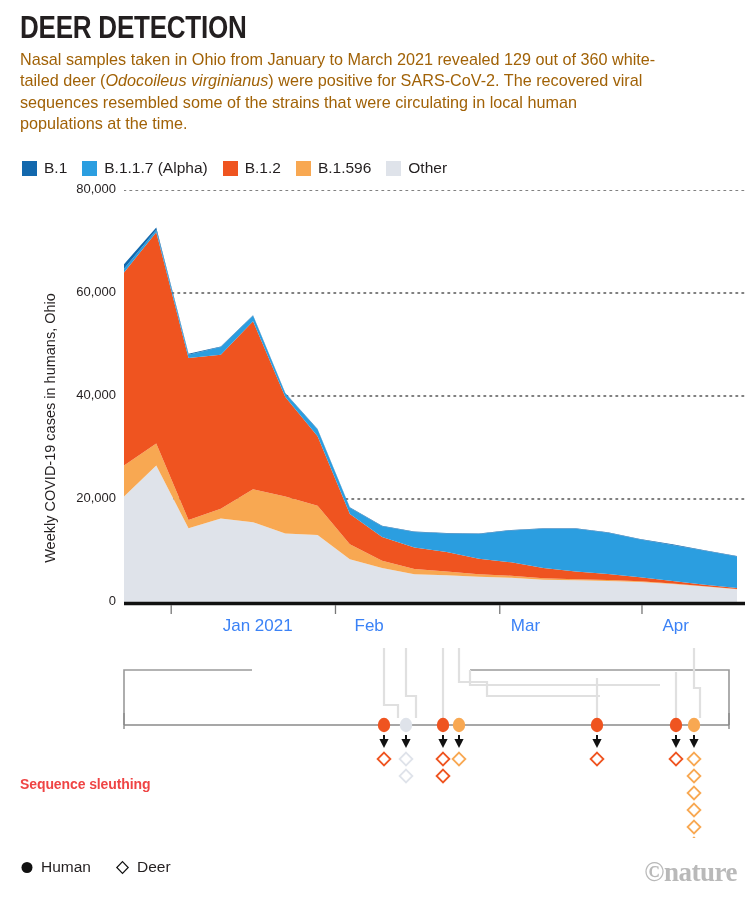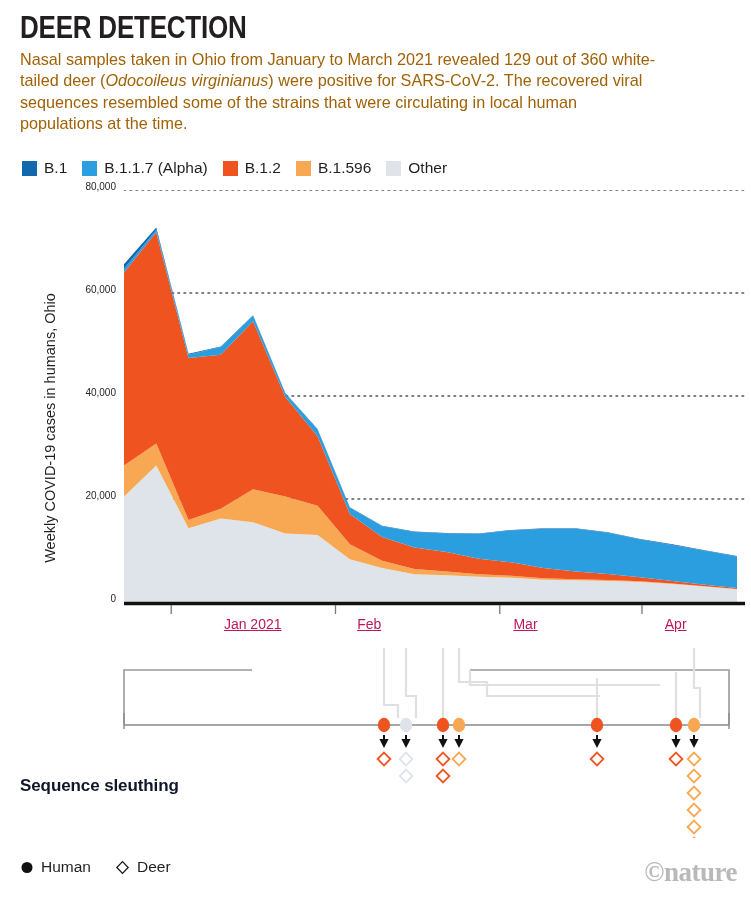--- a/index.html
+++ b/index.html
@@ -60,43 +60,42 @@
     transform-origin: center center;
     text-align: center;
     font-size: 14.5px;
     color: #231f20;
     white-space: nowrap;
   }
   .ytick {
     position: absolute;
     right: 0; width: 70px;
     text-align: right;
-    font-size: 10px;
+    font-size: 13px;
     color: #231f20;
   }
   #ytick-holder { position: absolute; left: 46px; top: 0; width: 70px; height: 440px; }
   #plot { position: absolute; left: 124px; top: 0; width: 613px; height: 430px; }
   #plot svg { display: block; }
 
   .xtick-label {
     position: absolute;
-    font-size: 14px;
-    color: #be185d;
+    font-size: 17px;
+    color: #3b82f6;
     white-space: nowrap;
-    text-decoration: underline;
   }
 
   
   #timeline { position: absolute; left: 0; top: 648px; width: 751px; height: 190px; }
   #timeline svg { display: block; }
 
   
   #sleuth { position: absolute; left: 20px; top: 776px; width: 660px; }
   #sleuth-title {
-    font-size: 17px; font-weight: 700; color: #0f172a;
+    font-size: 14px; font-weight: 700; color: #ef4444;
     margin: 0 0 3px 0;
     letter-spacing: -0.1px;
   }
   #sleuth-body {
     font-size: 15.8px; line-height: 1.32; color: #231f20; margin: 0;
     width: 650px;
   }
 
   
   #bottom-key {

